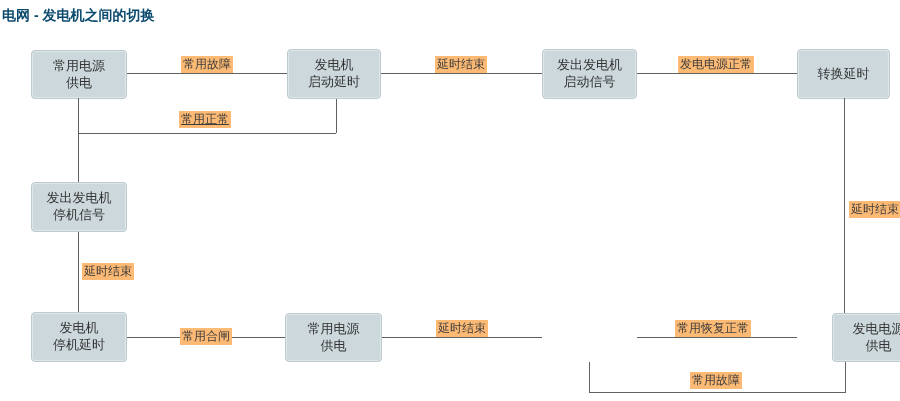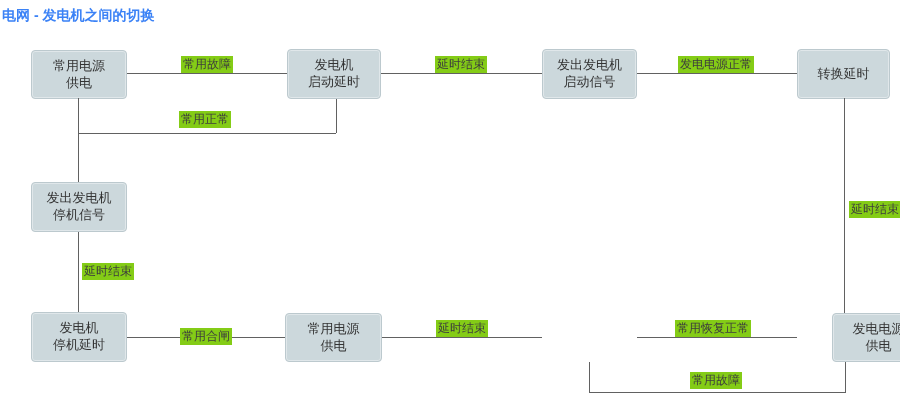--- a/index.html
+++ b/index.html
@@ -10,21 +10,21 @@
     background: #ffffff;
     overflow: hidden;
     font-family: "Liberation Sans", "DejaVu Sans", sans-serif;
   }
   .diagram-title {
     position: absolute;
     left: 2px;
     top: 7px;
     font-size: 14px;
     font-weight: 600;
-    color: #3b82f6;
+    color: #0c4a6e;
     white-space: nowrap;
   }
   .node {
     position: absolute;
     box-sizing: border-box;
     background: #ccd8dc;
     border: 1px solid #bcc9ce;
     border-radius: 4px;
     color: #333333;
     font-size: 13px;
@@ -40,21 +40,21 @@
     position: absolute;
     background: #616161;
   }
   .edge.h { height: 1px; }
   .edge.v { width: 1px; }
   .edge-label {
     position: absolute;
     font-size: 12px;
     color: #3d3d3d;
     white-space: nowrap;
-    background: #84cc16;
+    background: #fdba74;
     padding: 0 2px;
   }
   .edge-label.centered { transform: translateX(-50%); }
 </style>
 </head>
 <body>
 
 <div id="canvas">
 
   <div class="diagram-title">电网 - 发电机之间的切换</div>
@@ -89,21 +89,21 @@
 
   <div class="edge h" style="left:127px; top:337px; width:158px;"></div>
   <div class="edge h" style="left:382px; top:337px; width:160px;"></div>
   <div class="edge h" style="left:637px; top:337px; width:160px;"></div>
 
   <div class="edge v" style="left:845px; top:362px; height:31px;"></div>
   <div class="edge h" style="left:589px; top:392px; width:257px;"></div>
   <div class="edge v" style="left:589px; top:362px; height:31px;"></div>
 
   <div class="edge-label centered" style="left:207px; top:56px;">常用故障</div>
-  <div class="edge-label centered" style="left:205px; top:111px;">常用正常</div>
+  <div class="edge-label centered" style="left:205px; top:111px;text-decoration:underline;">常用正常</div>
   <div class="edge-label centered" style="left:461px; top:56px;">延时结束</div>
   <div class="edge-label centered" style="left:716px; top:56px;font-family:Liberation Mono, monospace;">发电电源正常</div>
   <div class="edge-label" style="left:849px; top:201px;">延时结束</div>
   <div class="edge-label" style="left:82px; top:263px;">延时结束</div>
   <div class="edge-label centered" style="left:206px; top:328px;">常用合闸</div>
   <div class="edge-label centered" style="left:462px; top:320px;">延时结束</div>
   <div class="edge-label centered" style="left:713px; top:320px;">常用恢复正常</div>
   <div class="edge-label centered" style="left:716px; top:372px;">常用故障</div>
 
 </div>

